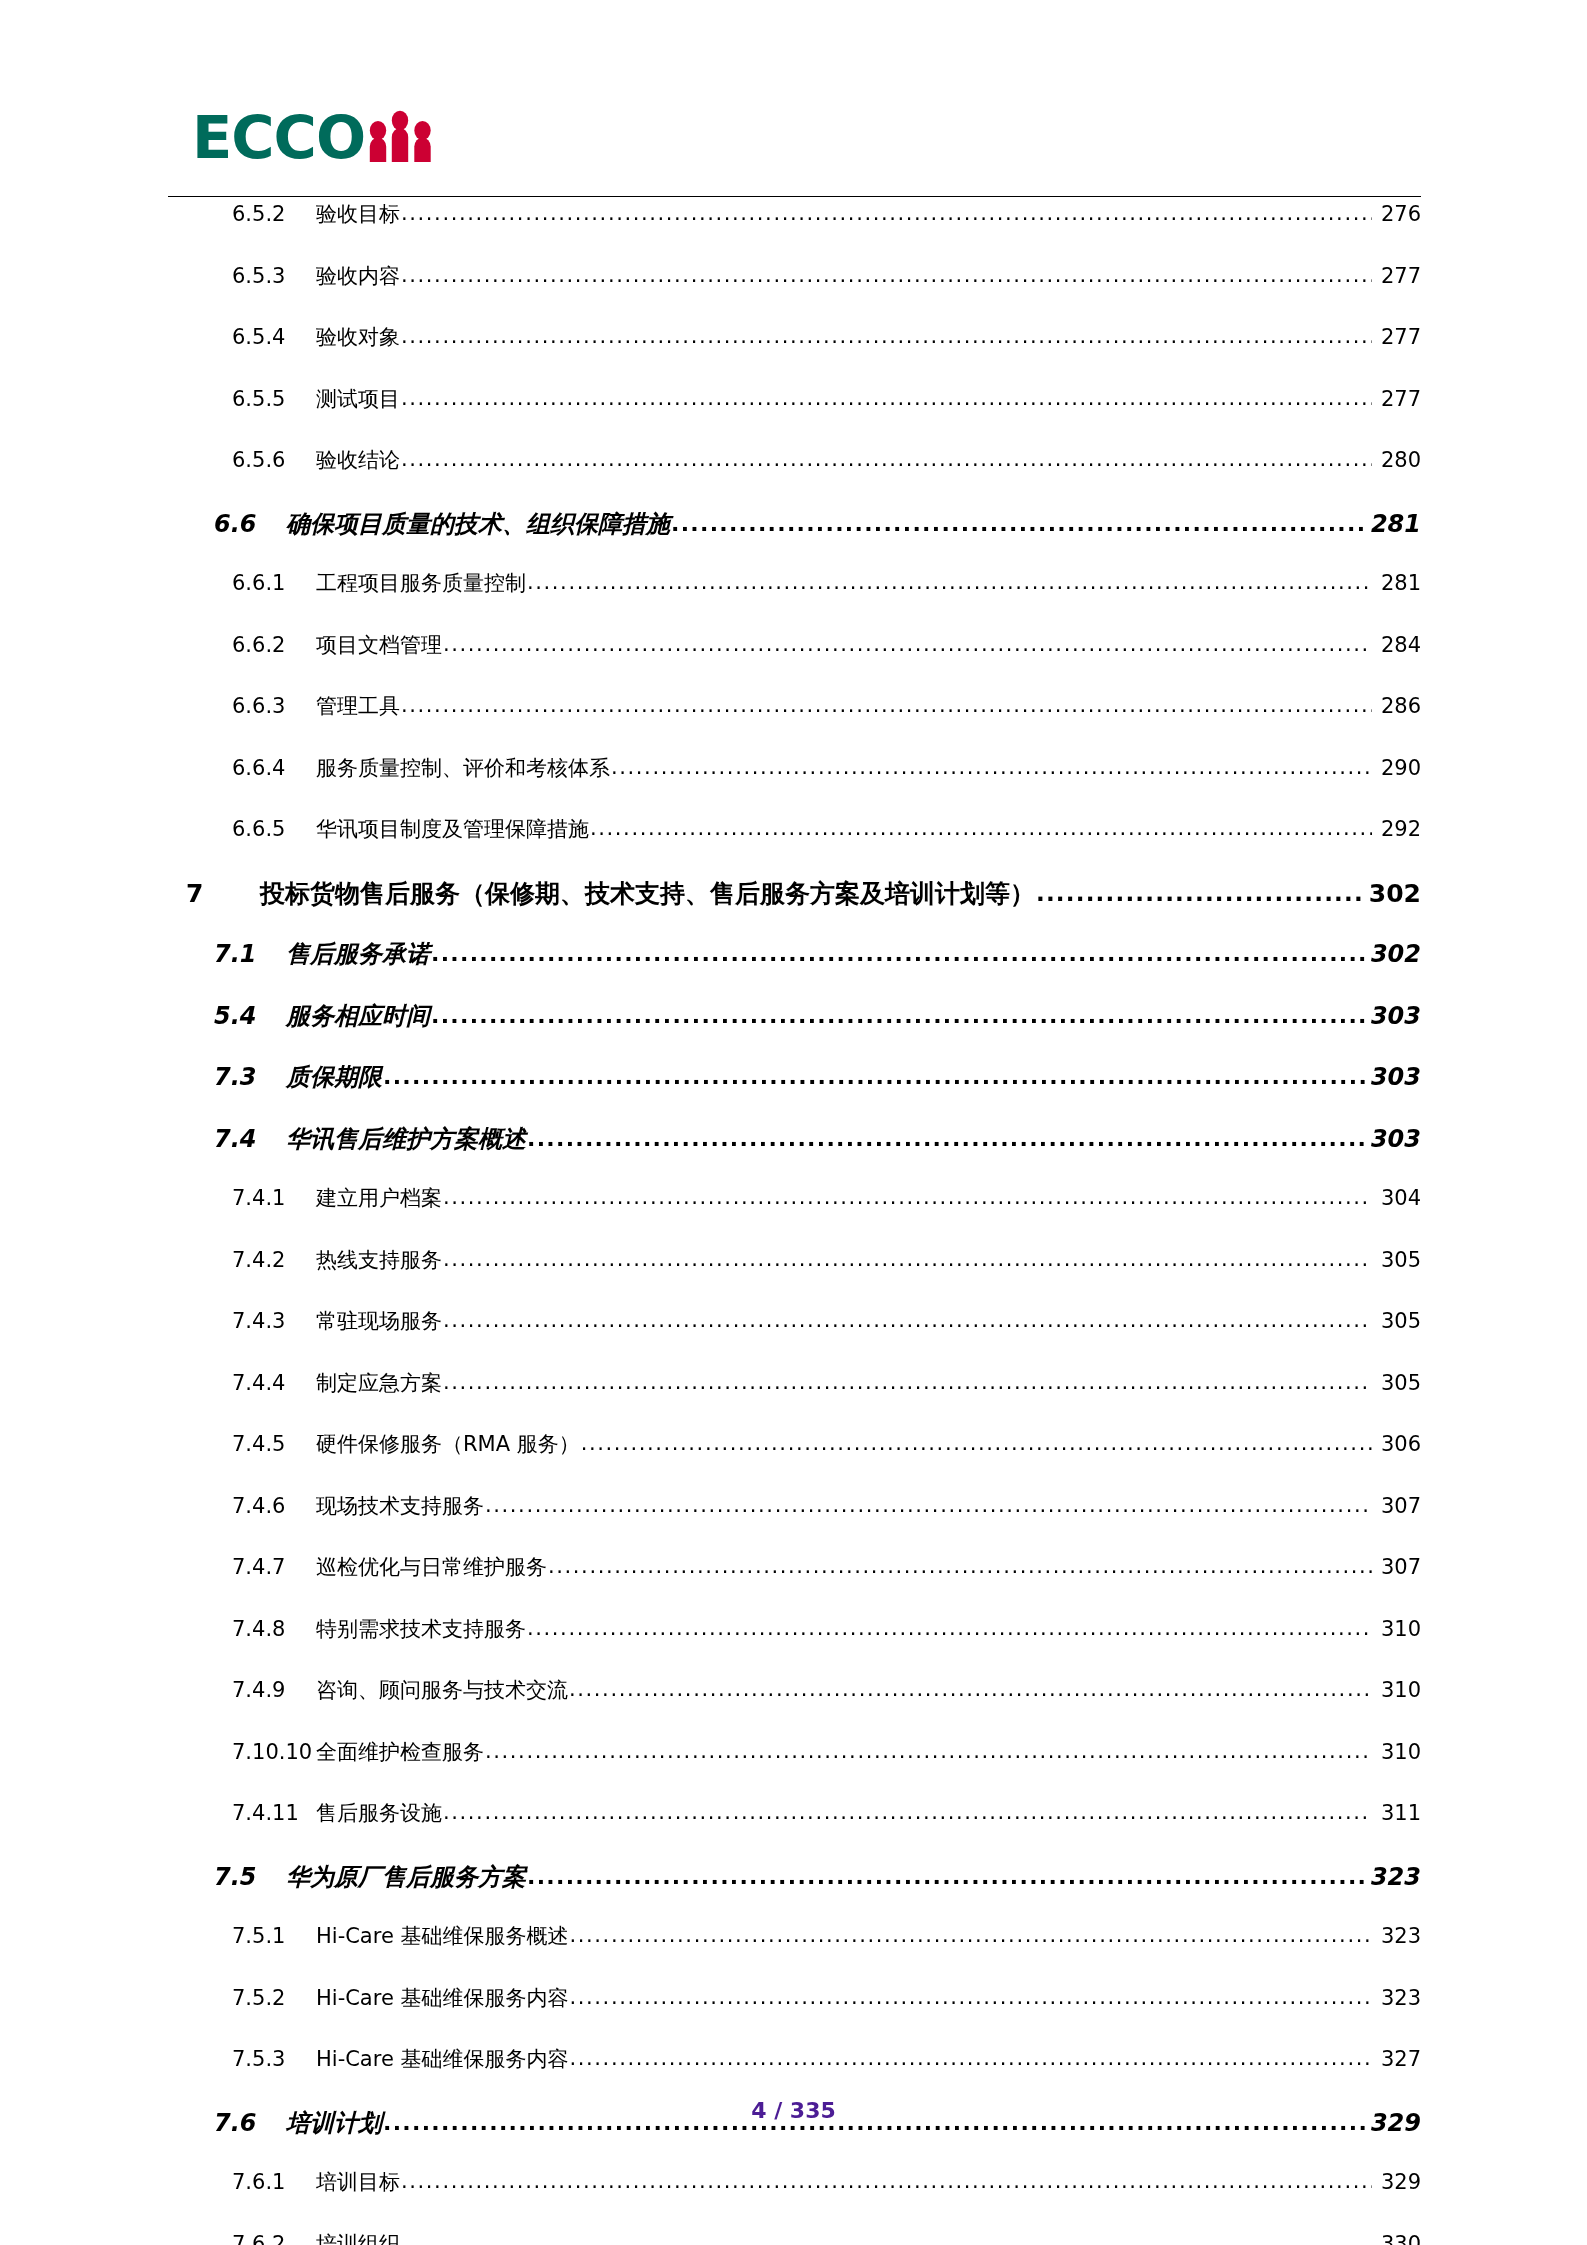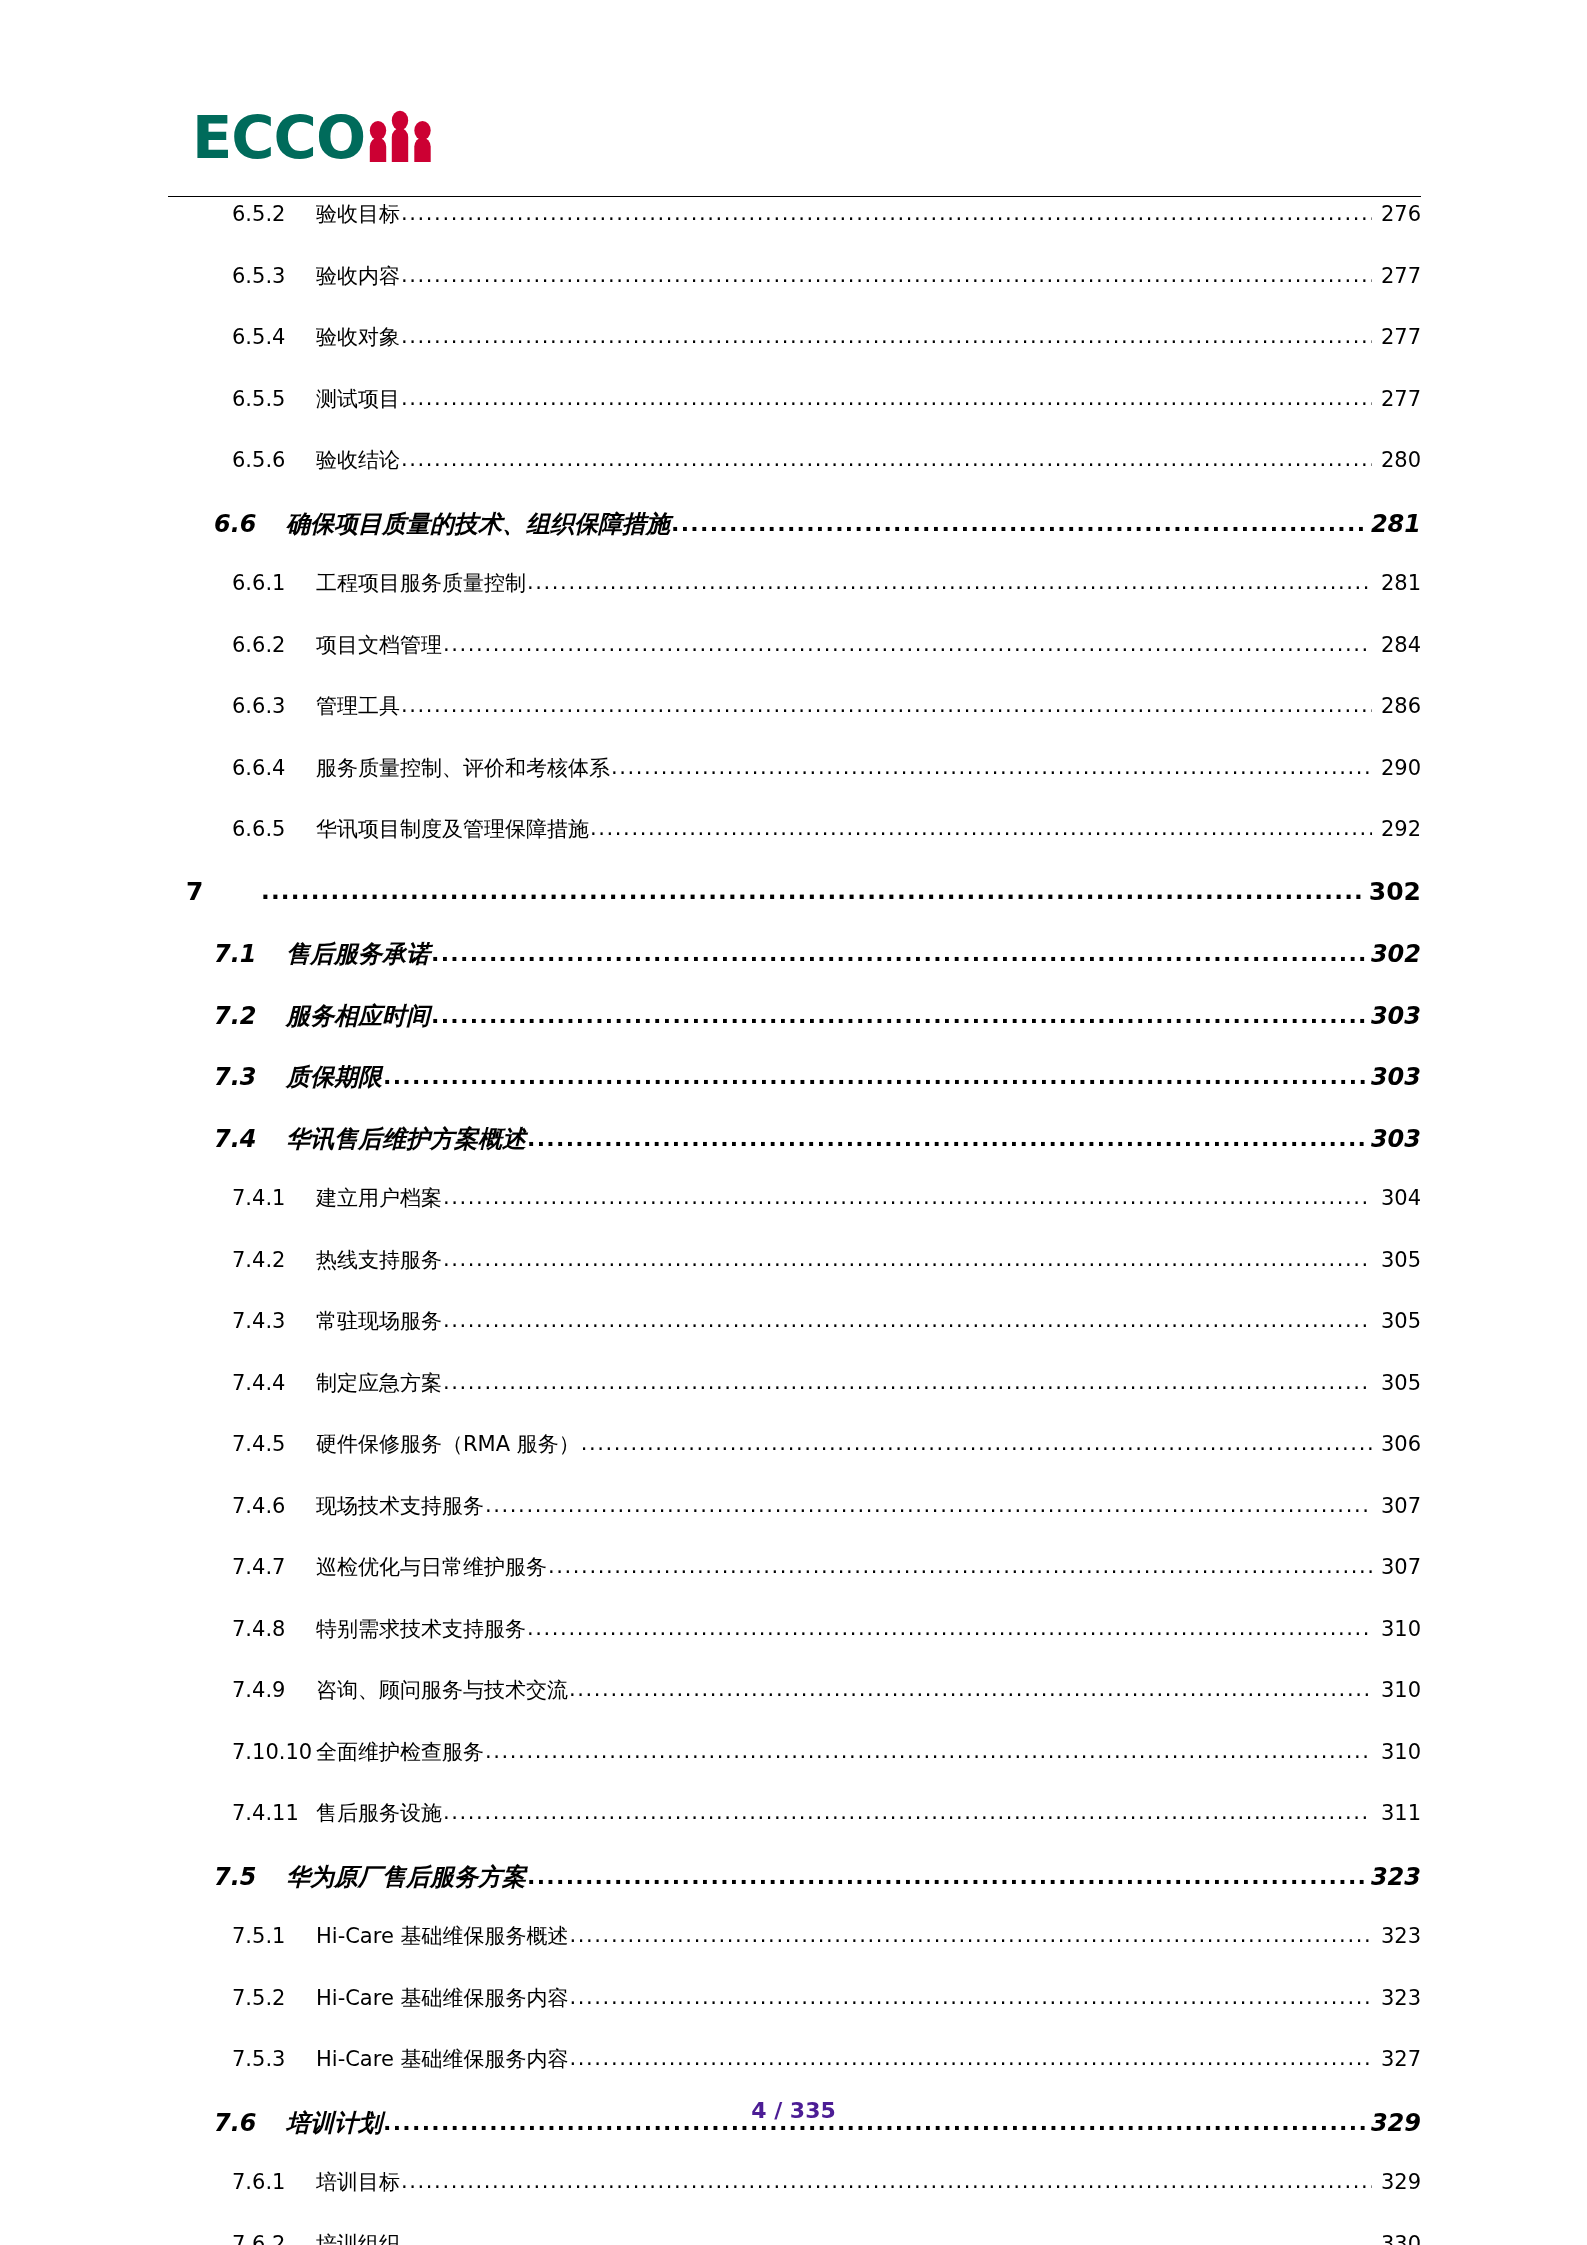--- a/index.html
+++ b/index.html
@@ -242,31 +242,32 @@
         <span class="pg">290</span>
       </div>
       <div class="row lvl3">
         <span class="num">6.6.5</span>
         <span class="title">华讯项目制度及管理保障措施</span>
         <span class="dots">.............................................................................................................................................................................................</span>
         <span class="pg">292</span>
       </div>
       <div class="row lvl1">
         <span class="num">7</span>
+        <span class="title">投标货物售后服务（保修期、技术支持、售后服务方案及培训计划等）</span>
         <span class="dots">.............................................................................................................................................................................................</span>
         <span class="pg">302</span>
       </div>
       <div class="row lvl2">
         <span class="num">7.1</span>
         <span class="title">售后服务承诺</span>
         <span class="dots">.............................................................................................................................................................................................</span>
         <span class="pg">302</span>
       </div>
       <div class="row lvl2">
-        <span class="num">7.2</span>
+        <span class="num">5.4</span>
         <span class="title">服务相应时间</span>
         <span class="dots">.............................................................................................................................................................................................</span>
         <span class="pg">303</span>
       </div>
       <div class="row lvl2">
         <span class="num">7.3</span>
         <span class="title">质保期限</span>
         <span class="dots">.............................................................................................................................................................................................</span>
         <span class="pg">303</span>
       </div>

